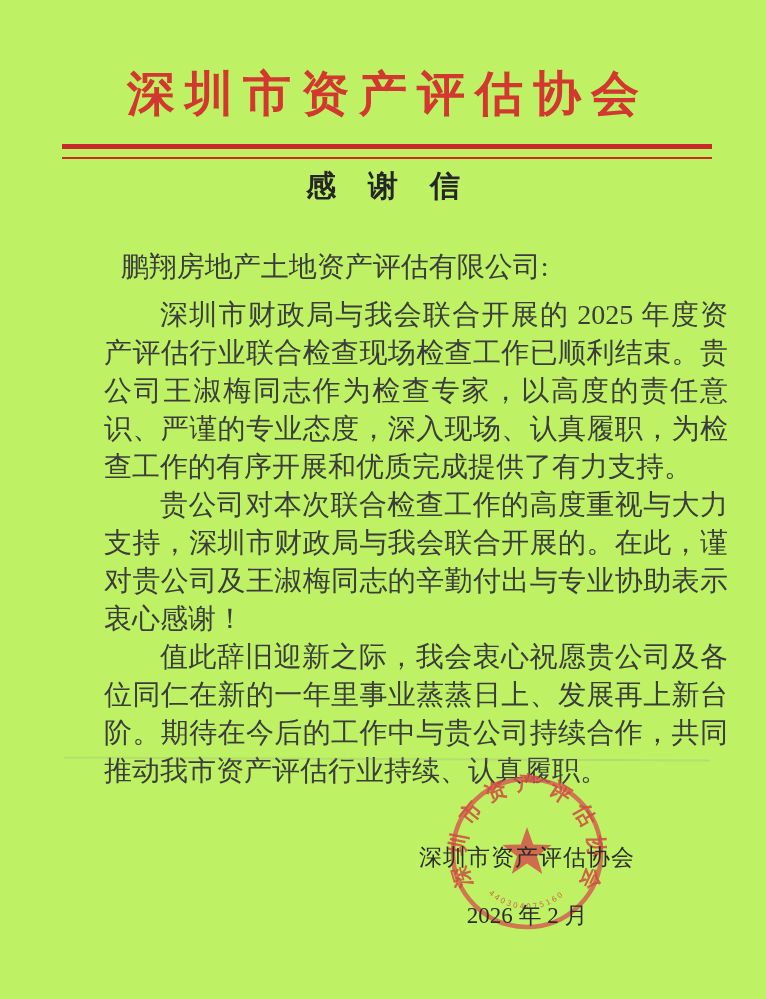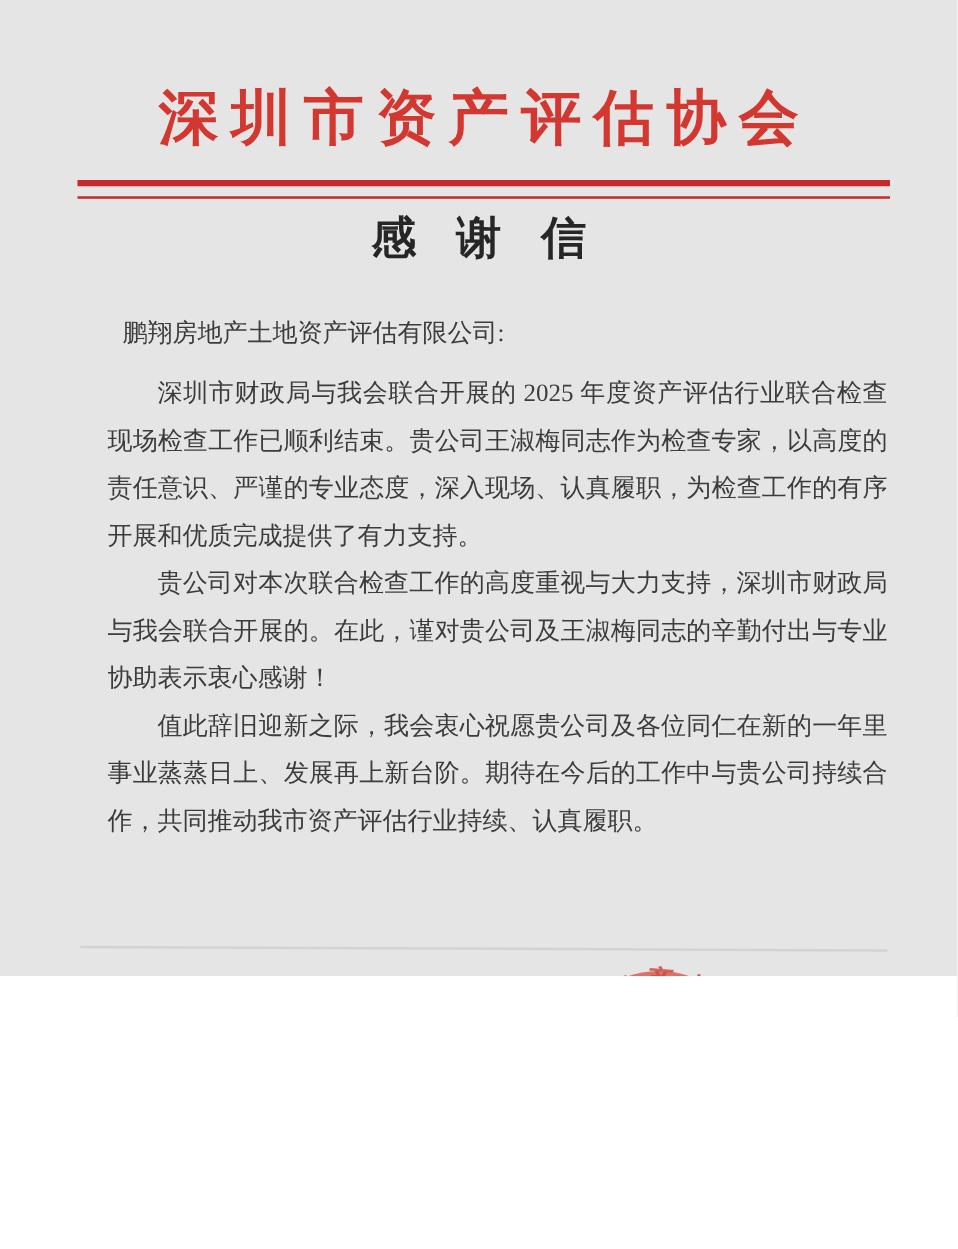--- a/index.html
+++ b/index.html
@@ -1,22 +1,22 @@
 <!DOCTYPE html>
 <html><head>
 <meta charset="utf-8">
 <style>
   html, body { margin: 0; padding: 0; background: #ffffff; }
 
   .page {
     position: relative;
     width: 766px;
-    height: 781px;
+    height: 999px;
     margin: 0 auto;
-    background: #e5e5e5;
+    background: #bef264;
     overflow: hidden;
     font-family: "Liberation Serif", "DejaVu Serif", serif;
     color: #3a3a3a;
   }
 
   
   .org-title {
     position: absolute;
     top: 62px;
     left: 0;
@@ -48,35 +48,35 @@
     background: #c8292b;
   }
 
   .letter-title {
     position: absolute;
     top: 166px;
     left: 0;
     width: 100%;
     margin: 0;
     text-align: center;
-    font-size: 36px;
+    font-size: 30px;
     font-weight: bold;
     color: #262626;
     letter-spacing: 32px;
     text-indent: 32px;
     white-space: nowrap;
   }
 
   
   .letter-body {
     position: absolute;
     top: 248px;
-    left: 86px;
+    left: 104px;
     width: 624px;
-    font-size: 20px;
+    font-size: 28px;
     line-height: 38px;
     text-align: justify;
     color: #3c3c3c;
   }
   .recipient {
     margin: 0 0 10px 0;
     text-indent: 0.6em;
   }
   .para {
     margin: 0 0 0 0;

